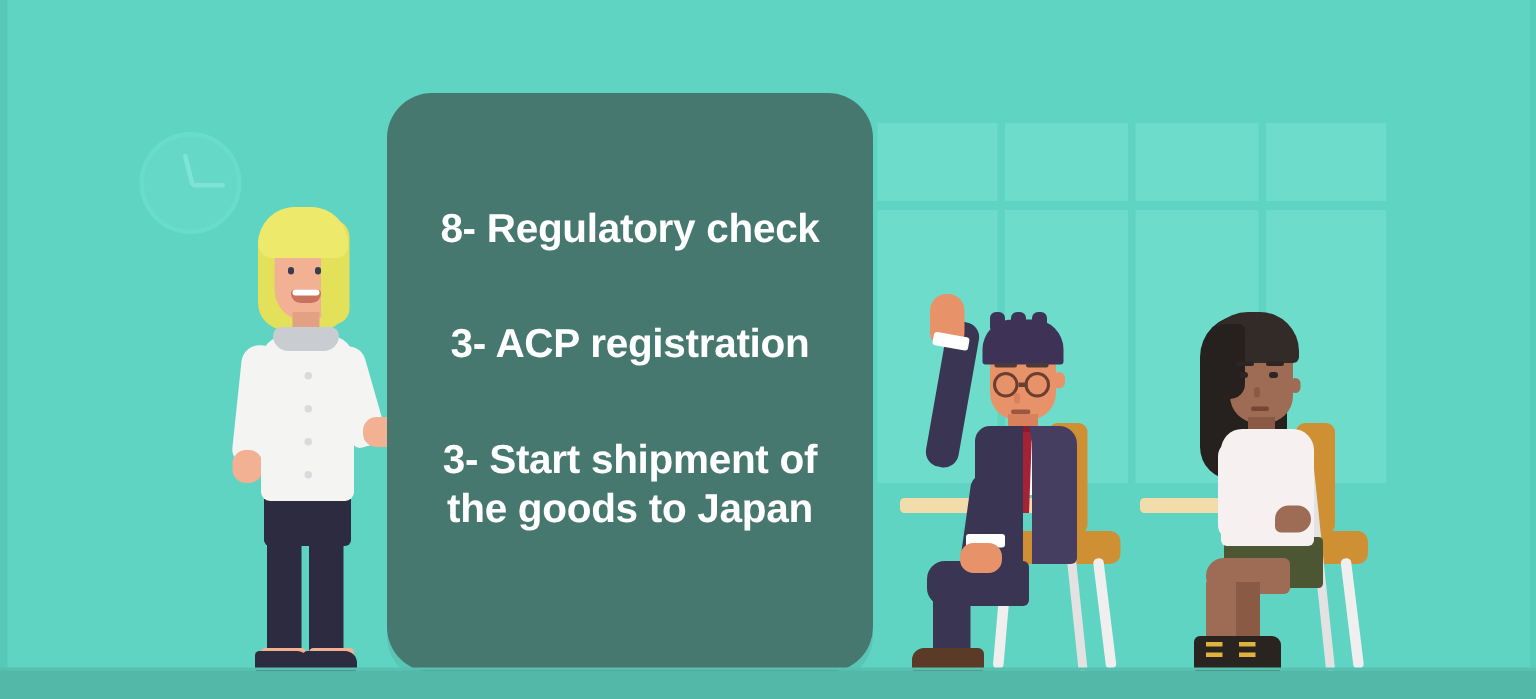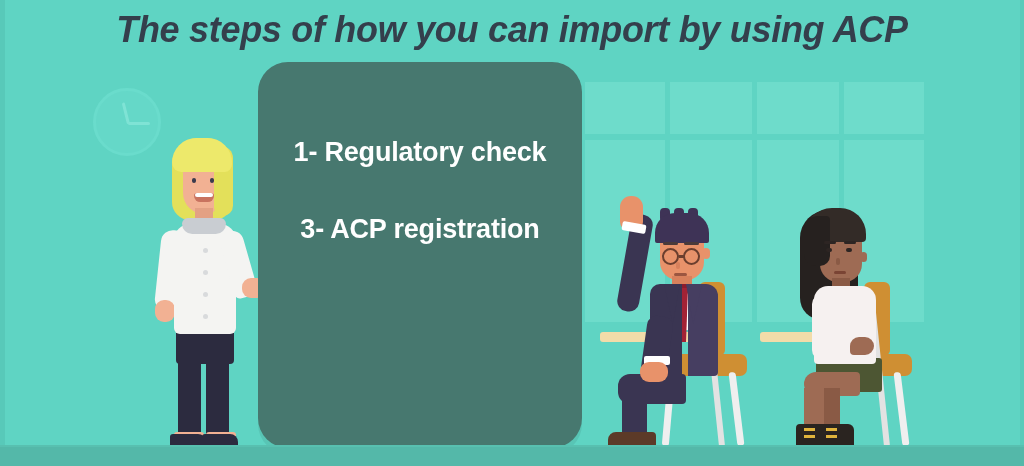--- a/index.html
+++ b/index.html
@@ -286,23 +286,24 @@
     <div class="p btn b1"></div>
     <div class="p btn b2"></div>
     <div class="p btn b3"></div>
     <div class="p btn b4"></div>
     <div class="p arm-r"></div>
     <div class="p hand-r"></div>
   </div>
 
   <div class="panel">
     <div class="panel-inner">
-      <div class="step">1- Regulatory check</div>
+      <div class="step">8- Regulatory check</div>
       <div class="step">3- ACP registration</div>
+      <div class="step" style="white-space:pre-line;">3- Start shipment of
+the goods to Japan</div>
     </div>
   </div>
 
-  <div class="title">The steps of how you can import by using ACP</div>
 
   <div class="floor-line"></div>
   <div class="floor"></div>
 
 </div>
 
 </body></html>

